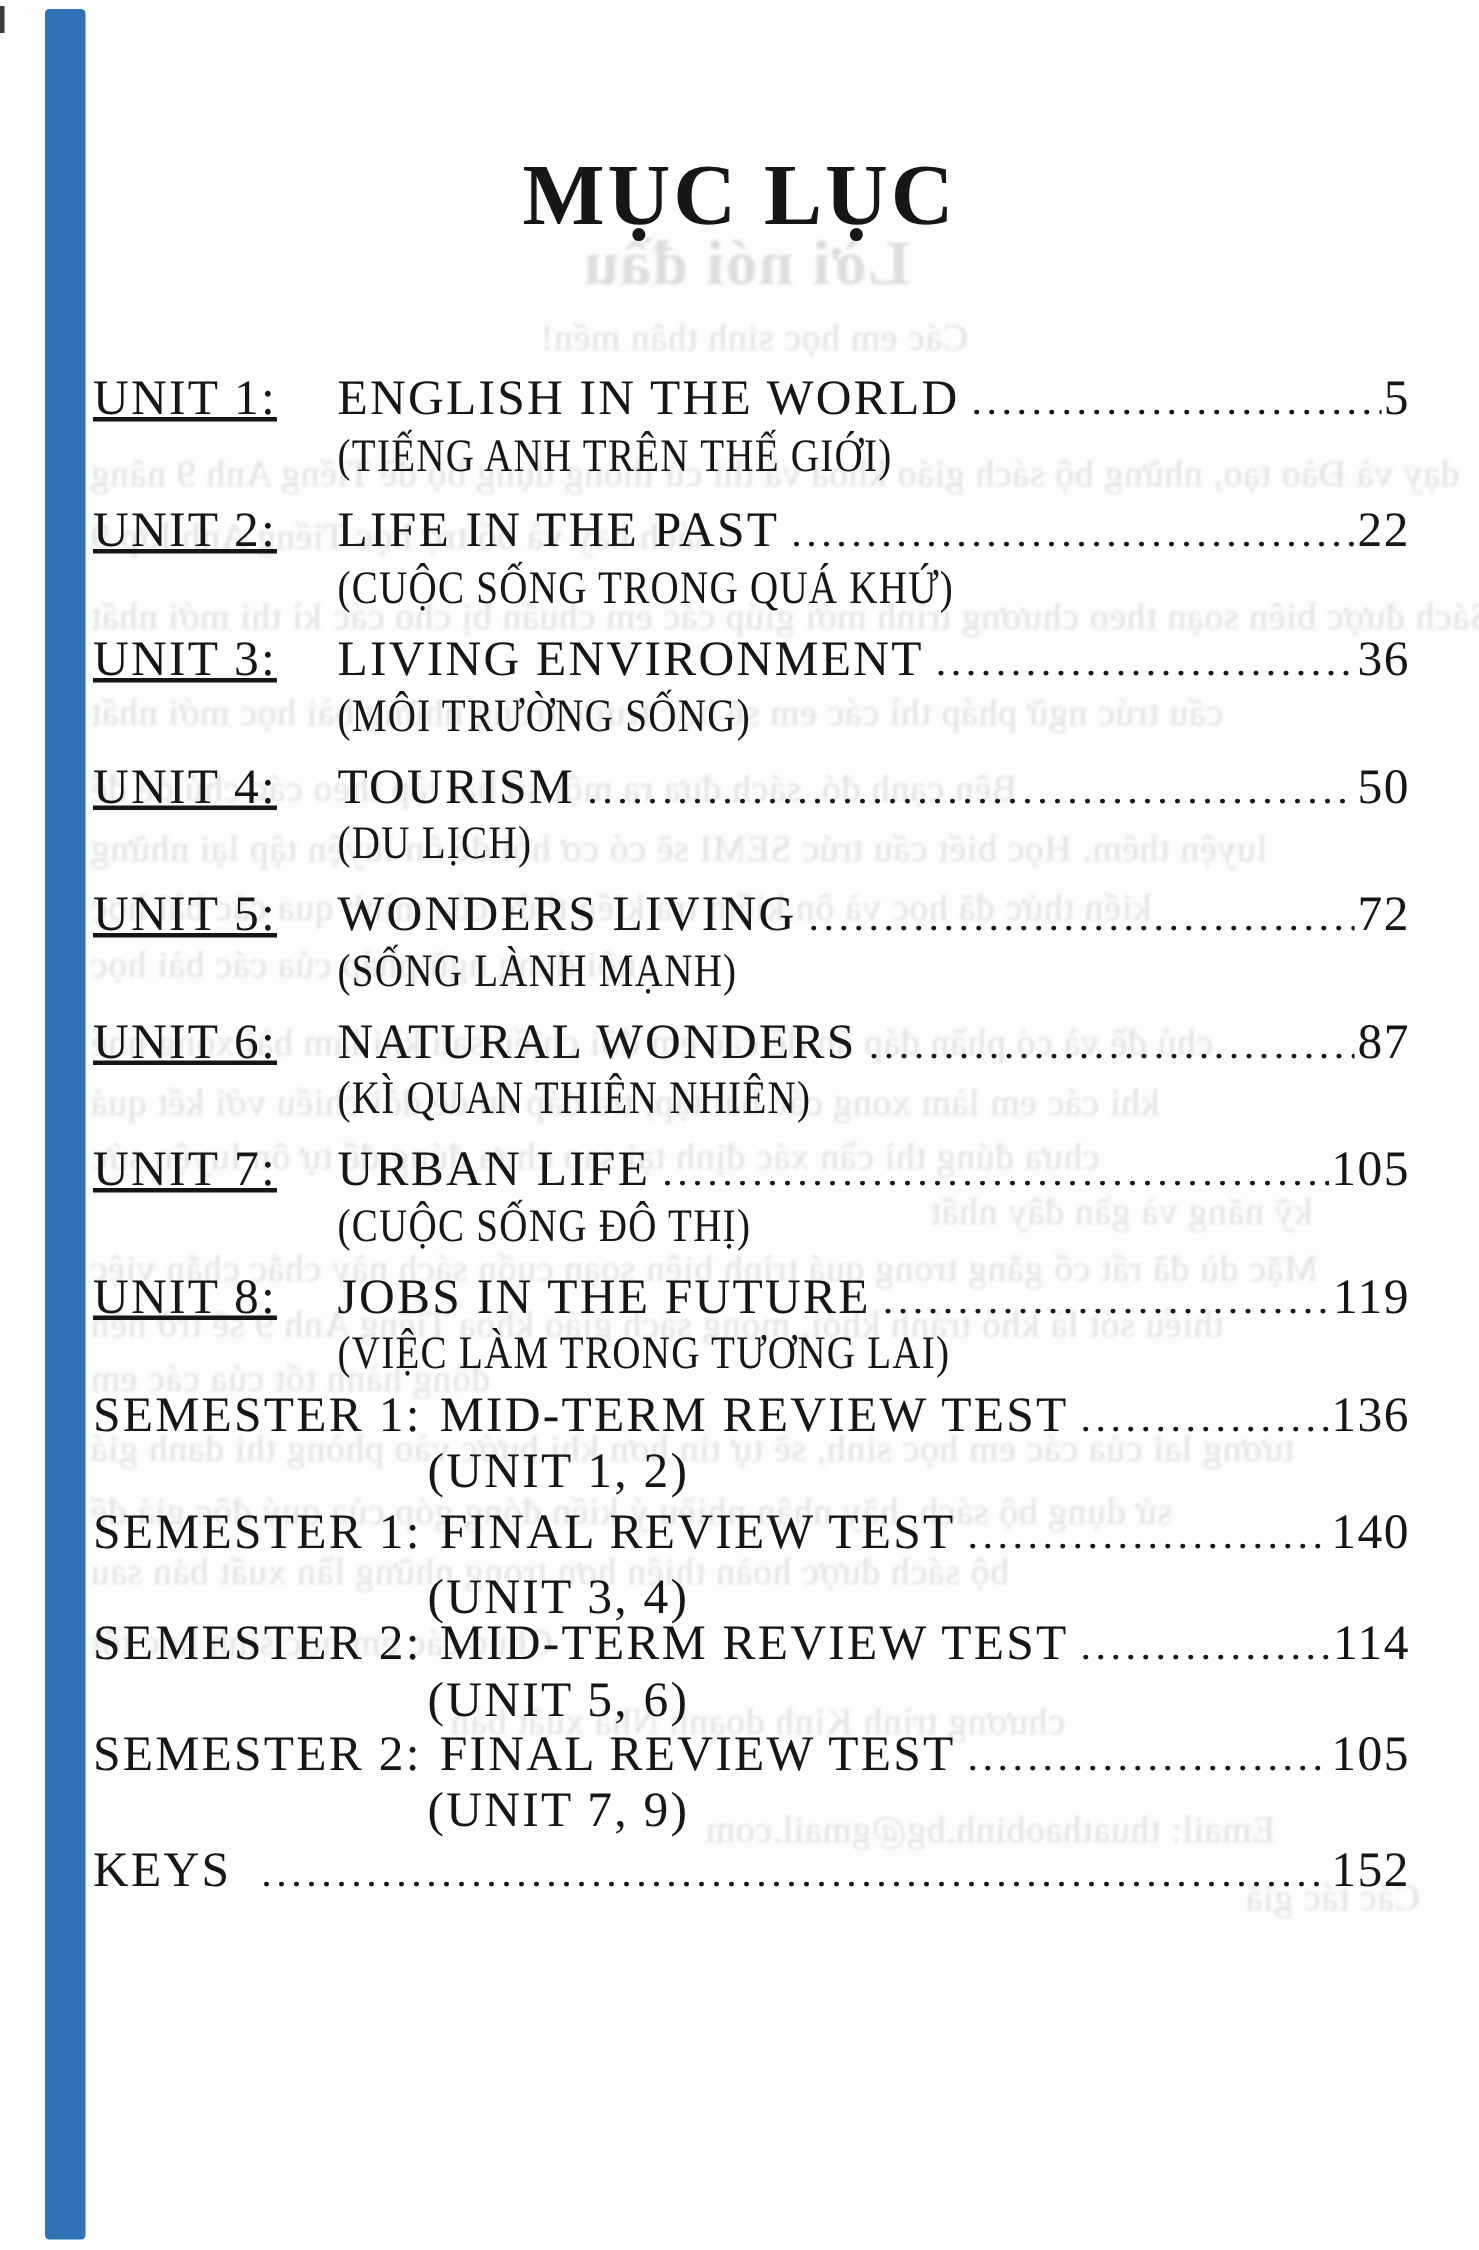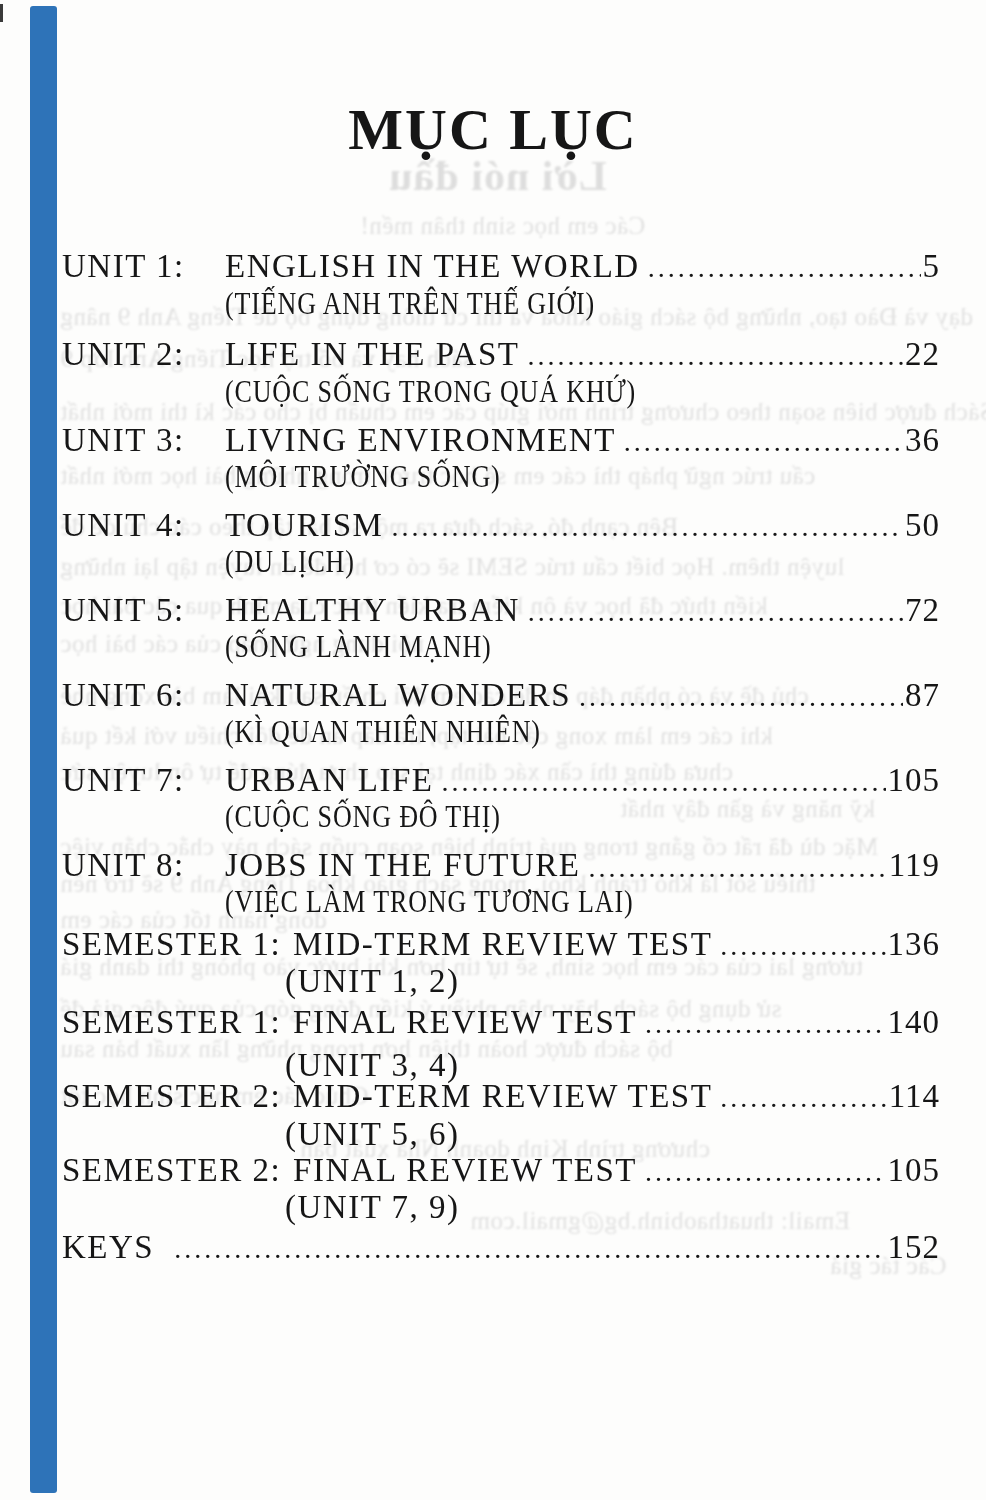--- a/index.html
+++ b/index.html
@@ -28,21 +28,21 @@
     position:absolute;top:96px;left:0;width:100%;text-align:center;z-index:2;
     font-size:58px;font-weight:bold;letter-spacing:2px;
   }
   
   .row{
     position:absolute;left:62px;right:46px;z-index:2;
     display:flex;align-items:baseline;
     font-size:33px;letter-spacing:1.5px;white-space:nowrap;
   }
   .row .label{flex:none;}
-  .row-unit .label{width:163px;}
+  .row-unit .label{width:163px;text-decoration:underline;}
   .row-sem .label{margin-right:12px;}
   .row .title{flex:none;}
   .dots{
     flex:1 1 auto;overflow:hidden;white-space:nowrap;
     font-size:28px;letter-spacing:3px;margin:0 2px 0 8px;min-width:20px;
   }
   .dots::after{content:"......................................................................................................................................................................................................";}
   .pagenum{flex:none;font-size:33px;letter-spacing:1px;}
   .sub{
     position:absolute;z-index:2;white-space:nowrap;
@@ -113,21 +113,21 @@
   <div class="row row-unit" style="top:507px;">
     <span class="label">UNIT 4:</span>
       <span class="title">TOURISM</span>
       <span class="dots"></span>
       <span class="pagenum">50</span>
   </div>
   <div class="sub sub-unit" style="top:544px;">(DU LỊCH)</div>
 
   <div class="row row-unit" style="top:592px;">
     <span class="label">UNIT 5:</span>
-      <span class="title">HEALTHY URBAN</span>
+      <span class="title">WONDERS LIVING</span>
       <span class="dots"></span>
       <span class="pagenum">72</span>
   </div>
   <div class="sub sub-unit" style="top:629px;">(SỐNG LÀNH MẠNH)</div>
 
   <div class="row row-unit" style="top:677px;">
     <span class="label">UNIT 6:</span>
       <span class="title">NATURAL WONDERS</span>
       <span class="dots"></span>
       <span class="pagenum">87</span>
@@ -135,21 +135,21 @@
   <div class="sub sub-unit" style="top:714px;">(KÌ QUAN THIÊN NHIÊN)</div>
 
   <div class="row row-unit" style="top:762px;">
     <span class="label">UNIT 7:</span>
       <span class="title">URBAN LIFE</span>
       <span class="dots"></span>
       <span class="pagenum">105</span>
   </div>
   <div class="sub sub-unit" style="top:799px;">(CUỘC SỐNG ĐÔ THỊ)</div>
 
-  <div class="row row-unit" style="top:847px;align-items:flex-end;">
+  <div class="row row-unit" style="top:847px;">
     <span class="label">UNIT 8:</span>
       <span class="title">JOBS IN THE FUTURE</span>
       <span class="dots"></span>
       <span class="pagenum">119</span>
   </div>
   <div class="sub sub-unit" style="top:884px;">(VIỆC LÀM TRONG TƯƠNG LAI)</div>
 
   <div class="row row-sem" style="top:926px;">
     <span class="label">SEMESTER 1:</span>
       <span class="title">MID-TERM REVIEW TEST</span>

